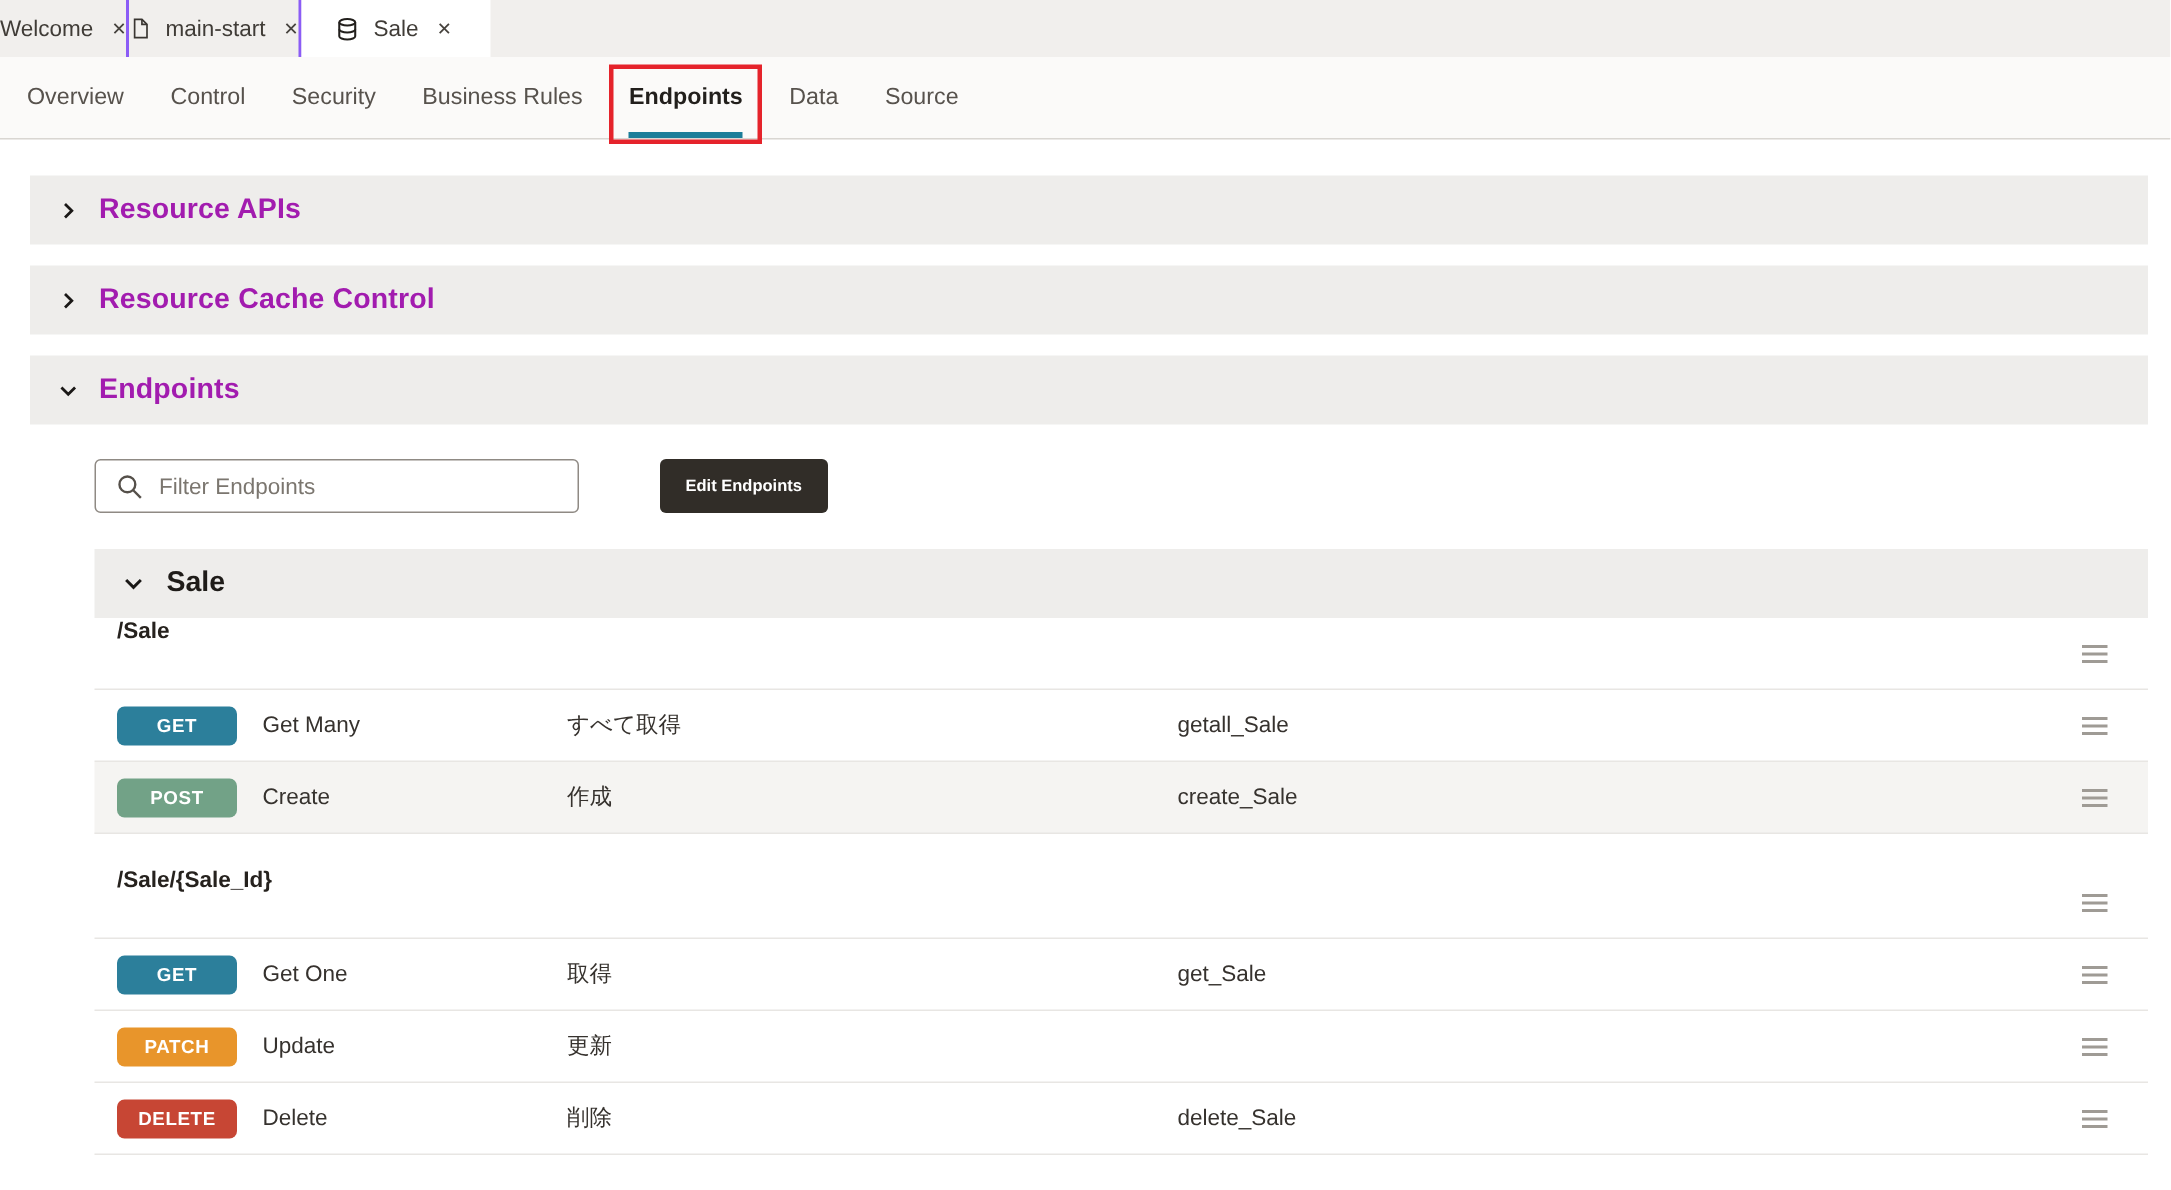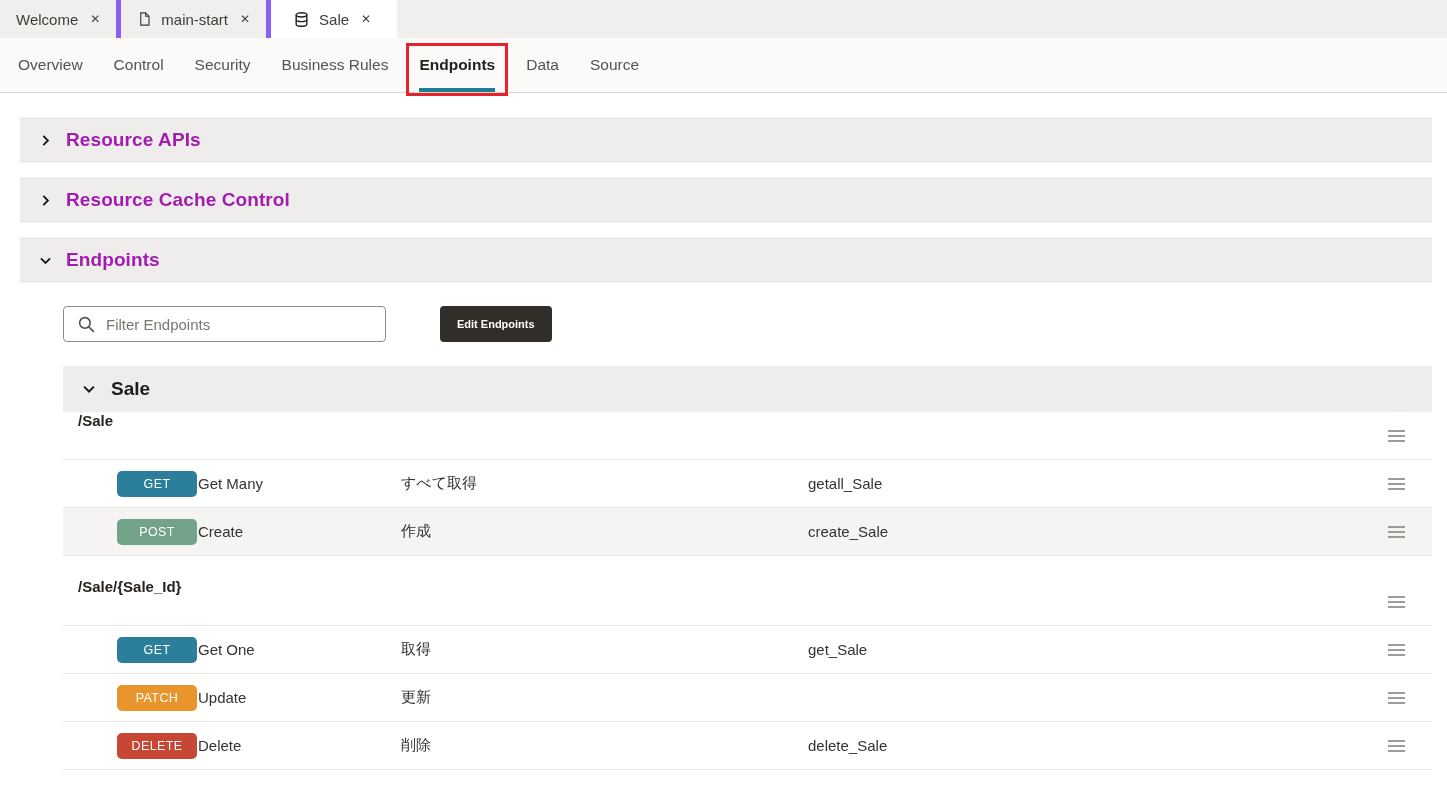--- a/index.html
+++ b/index.html
@@ -1,22 +1,22 @@
 <!DOCTYPE html>
 <html><head>
 <meta charset="utf-8">
 <style>
   * { margin:0; padding:0; box-sizing:border-box; }
   html,body { width:1447px; height:793px; background:#fff; overflow:hidden;
     font-family:"Liberation Sans","DejaVu Sans",sans-serif; color:#36322e; }
 
   
   .editor-tabbar { height:38px; background:#f1efed; display:flex; align-items:stretch; }
-  .etab { display:flex; align-items:center; padding:0 16px; font-size:15px; color:#403c37;
-    border-right:5px solid #8b5cf6; cursor:pointer; }
+  .etab { display:flex; align-items:center; padding:0 0; font-size:15px; color:#403c37;
+    border-right:2px solid #8b5cf6; cursor:pointer; }
   .etab .tab-icon { margin-right:9px; display:flex; }
   .etab .close { margin-left:12px; font-size:12px; color:#46423d; cursor:pointer; }
   .etab.active { background:#ffffff; border-right:none; padding:0 26px 0 22px; }
 
   
   .subnav { height:55px; background:#fbfaf9; border-bottom:1px solid #d9d6d2;
     display:flex; align-items:stretch; padding-left:18px; position:relative; }
   .subtab { display:flex; align-items:center; margin-right:31px; font-size:15.5px;
     color:#565piperx; color:#57524d; cursor:pointer; position:relative; }
   .subtab.active { font-weight:bold; color:#221f1c; }
@@ -49,28 +49,28 @@
   .group-header .chev { margin-right:15px; display:flex; }
   .group-title { font-size:19px; font-weight:bold; color:#1f1c19; }
 
   .path-block.second { margin-top:22px; }
   .row { position:relative; height:48px; display:flex; align-items:flex-start;
     border-bottom:1px solid #e8e6e3; background:#fff; }
   .row.shaded { background:#f5f4f2; }
   .path-row { font-size:15px; font-weight:bold; color:#26221e; padding-left:15px; }
   .ep-row { display:grid; grid-template-columns:97px 203px 407px auto;
     align-items:center; padding-left:15px; font-size:15px; }
-  .badge { width:80px; height:26px; border-radius:5px; color:#fff; font-weight:normal;
+  .badge { width:80px; height:26px; border-radius:5px; color:#fff; font-weight:bold;
     font-size:12.5px; letter-spacing:.4px; display:flex; align-items:center;
-    justify-content:center;margin-left:39px; }
+    justify-content:center; }
   .badge.get    { background:#2c7f9b; }
   .badge.post   { background:#72a287; }
   .badge.patch  { background:#e8952b; }
   .badge.delete { background:#c74634; }
-  .ep-name, .ep-desc, .ep-id { color:#36322e;margin-left:23px; }
+  .ep-name, .ep-desc, .ep-id { color:#36322e; }
 
   .hamburger { position:absolute; right:27px; top:50%; transform:translateY(-50%);
     width:17px; display:flex; flex-direction:column; gap:3px; cursor:pointer; }
   .hamburger span { display:block; height:2px; background:#9f9b95; }
 </style>
 </head>
 <body>
 
 <div class="editor-tabbar">
   <div class="etab">

